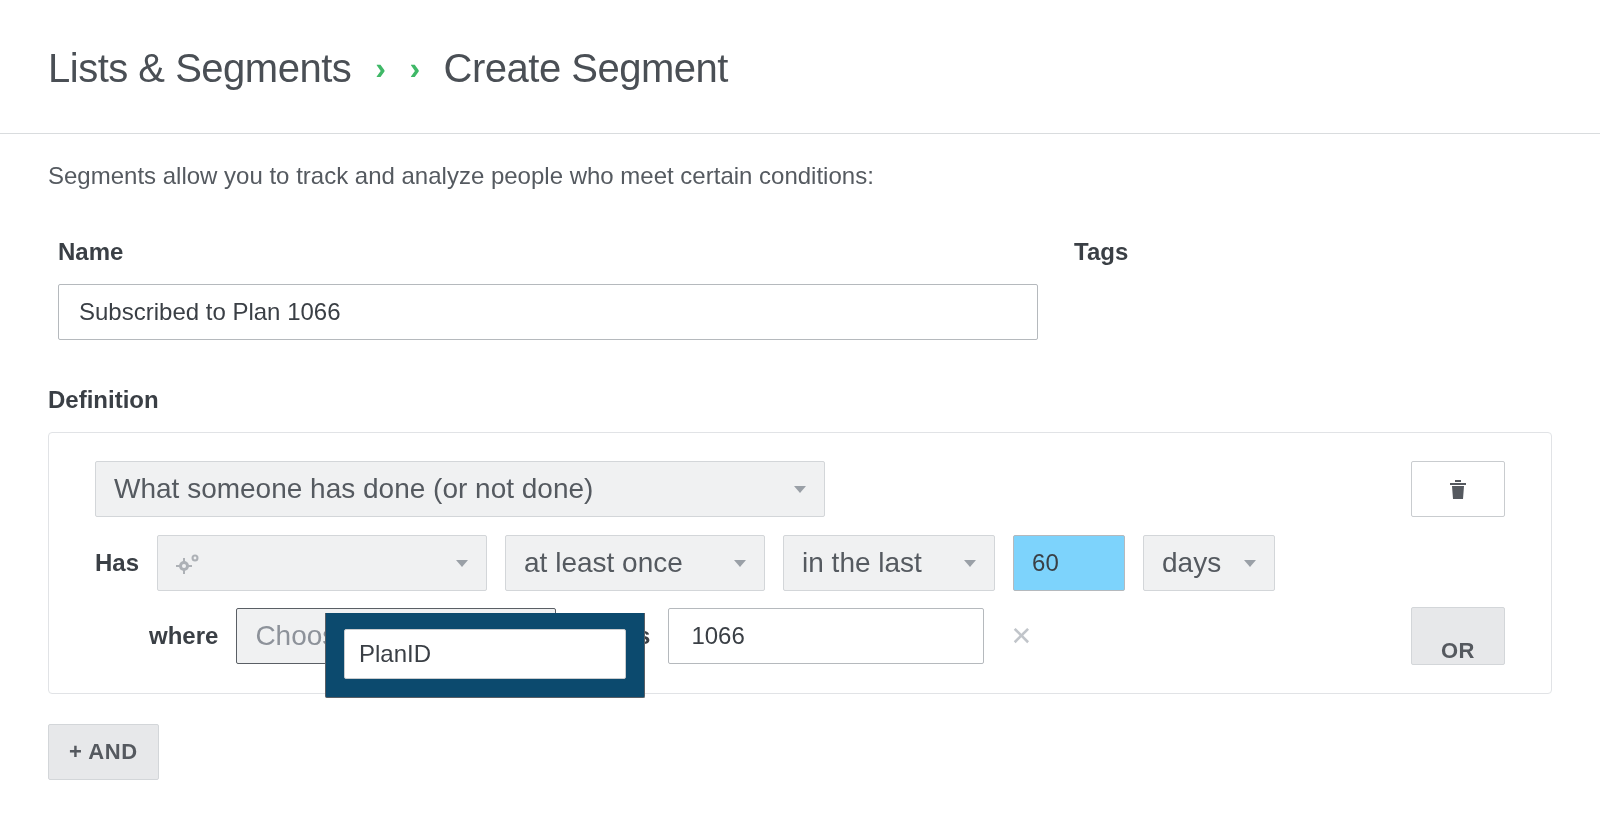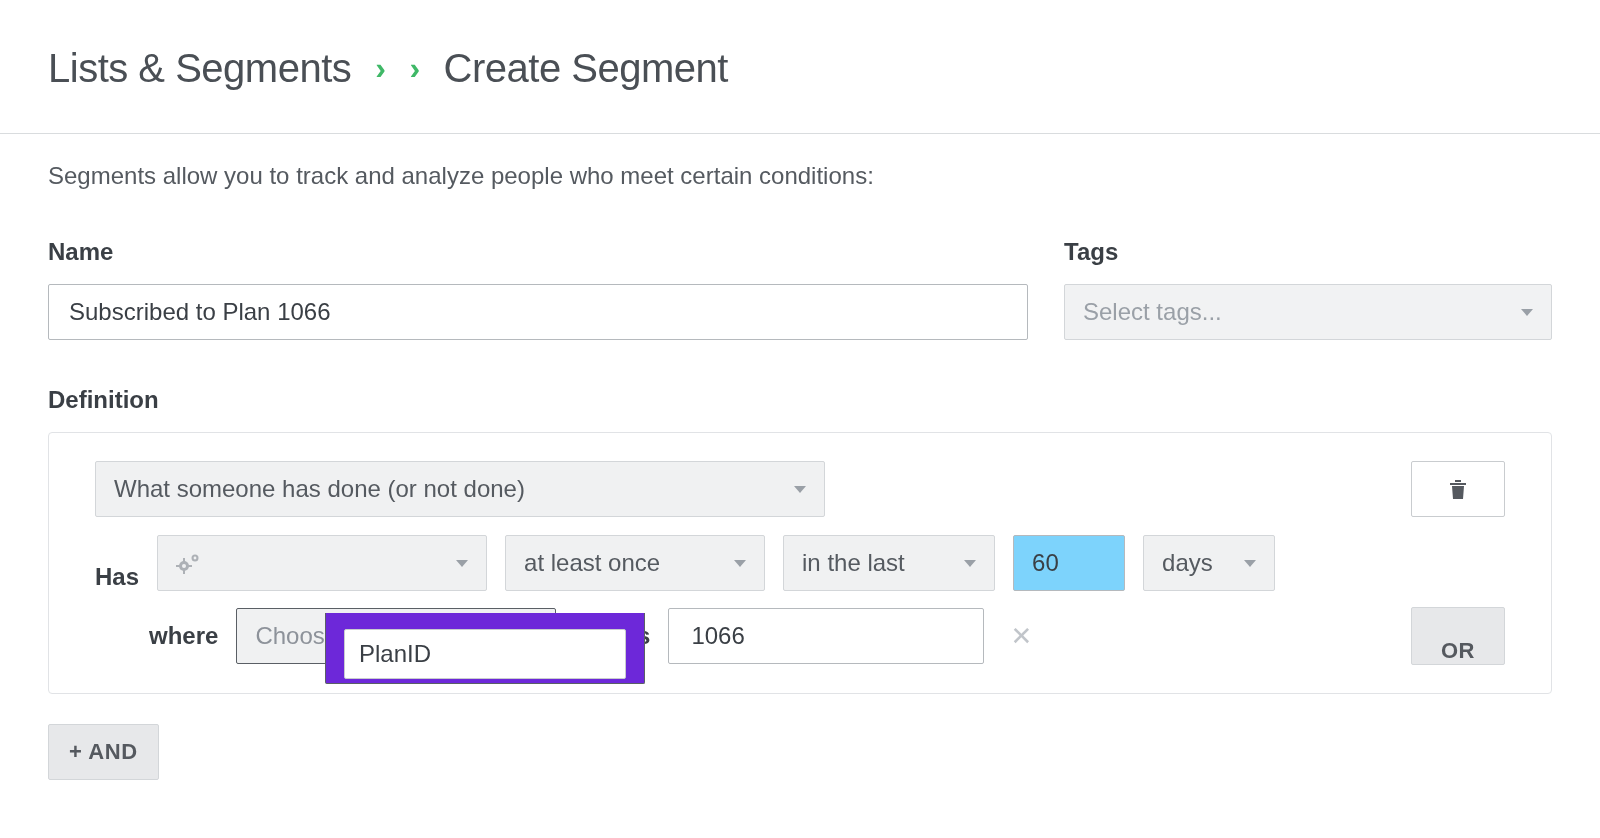--- a/index.html
+++ b/index.html
@@ -56,21 +56,21 @@
     display: flex;
     gap: 36px;
     margin-bottom: 46px;
   }
   .field-label {
     font-size: 24px;
     font-weight: 600;
     color: #3a3f45;
     margin-bottom: 18px;
   }
-  .name-col { flex: 0 0 980px; }
+  .name-col { flex: 0 0 980px; margin-left: 10px; }
   .tags-col { flex: 1; }
   .text-input {
     width: 100%;
     height: 56px;
     border: 1px solid #b5b9bd;
     border-radius: 2px;
     font-size: 24px;
     padding: 0 20px;
     color: #3a3f45;
   }
@@ -106,38 +106,38 @@
   }
   .dropdown {
     display: inline-flex;
     align-items: center;
     justify-content: space-between;
     background: #f0f1f2;
     border: 1px solid #d3d6d9;
     border-radius: 2px;
     height: 56px;
     padding: 0 18px;
-    font-size: 24px;
+    font-size: 28px;
     color: #555a60;
     gap: 14px;
   }
   .dropdown.wide { width: 730px; }
   .trash-btn {
     width: 94px;
     height: 56px;
     border: 1px solid #c9cccf;
     border-radius: 2px;
     background: #fff;
     display: flex;
     align-items: center;
     justify-content: center;
   }
   .def-row2 {
     display: flex;
-    align-items: flex-end;
+    align-items: center;
     gap: 18px;
     margin-bottom: 16px;
     flex-wrap: wrap;
   }
   .has-label, .where-label, .equals-label {
     font-size: 24px;
     font-weight: 600;
     color: #3a3f45;
   }
   .where-label { font-weight: 600; }
@@ -197,25 +197,25 @@
     display: flex;
     align-items: flex-end;
     justify-content: center;
     letter-spacing: 0.5px;
   }
   .popover {
     position: absolute;
     left: 276px;
     top: 180px;
     width: 320px;
-    background: #6d28d9;
+    background: #0c4a6e;
     border: 1px solid #5a5f65;
     border-top: none;
     border-radius: 0 0 2px 2px;
-    padding: 16px 18px 4px 18px;
+    padding: 16px 18px 18px 18px;
   }
   .popover-input {
     width: 100%;
     height: 50px;
     border: 1px solid #c9cccf;
     border-radius: 2px;
     font-size: 24px;
     padding: 0 14px;
     color: #3a3f45;
   }
@@ -252,24 +252,20 @@
 
   <div class="intro">Segments allow you to track and analyze people who meet certain conditions:</div>
 
   <div class="row">
     <div class="name-col">
       <div class="field-label">Name</div>
       <input class="text-input" type="text" value="Subscribed to Plan 1066" style="">
     </div>
     <div class="tags-col">
       <div class="field-label">Tags</div>
-      <div class="tags-select">
-        <span>Select tags...</span>
-        <span class="caret-down"></span>
-      </div>
     </div>
   </div>
 
   <div class="field-label">Definition</div>
 
   <div class="definition-box">
 
     <div class="def-row1">
       <div class="dropdown wide">
         <span>What someone has done (or not done)</span>

